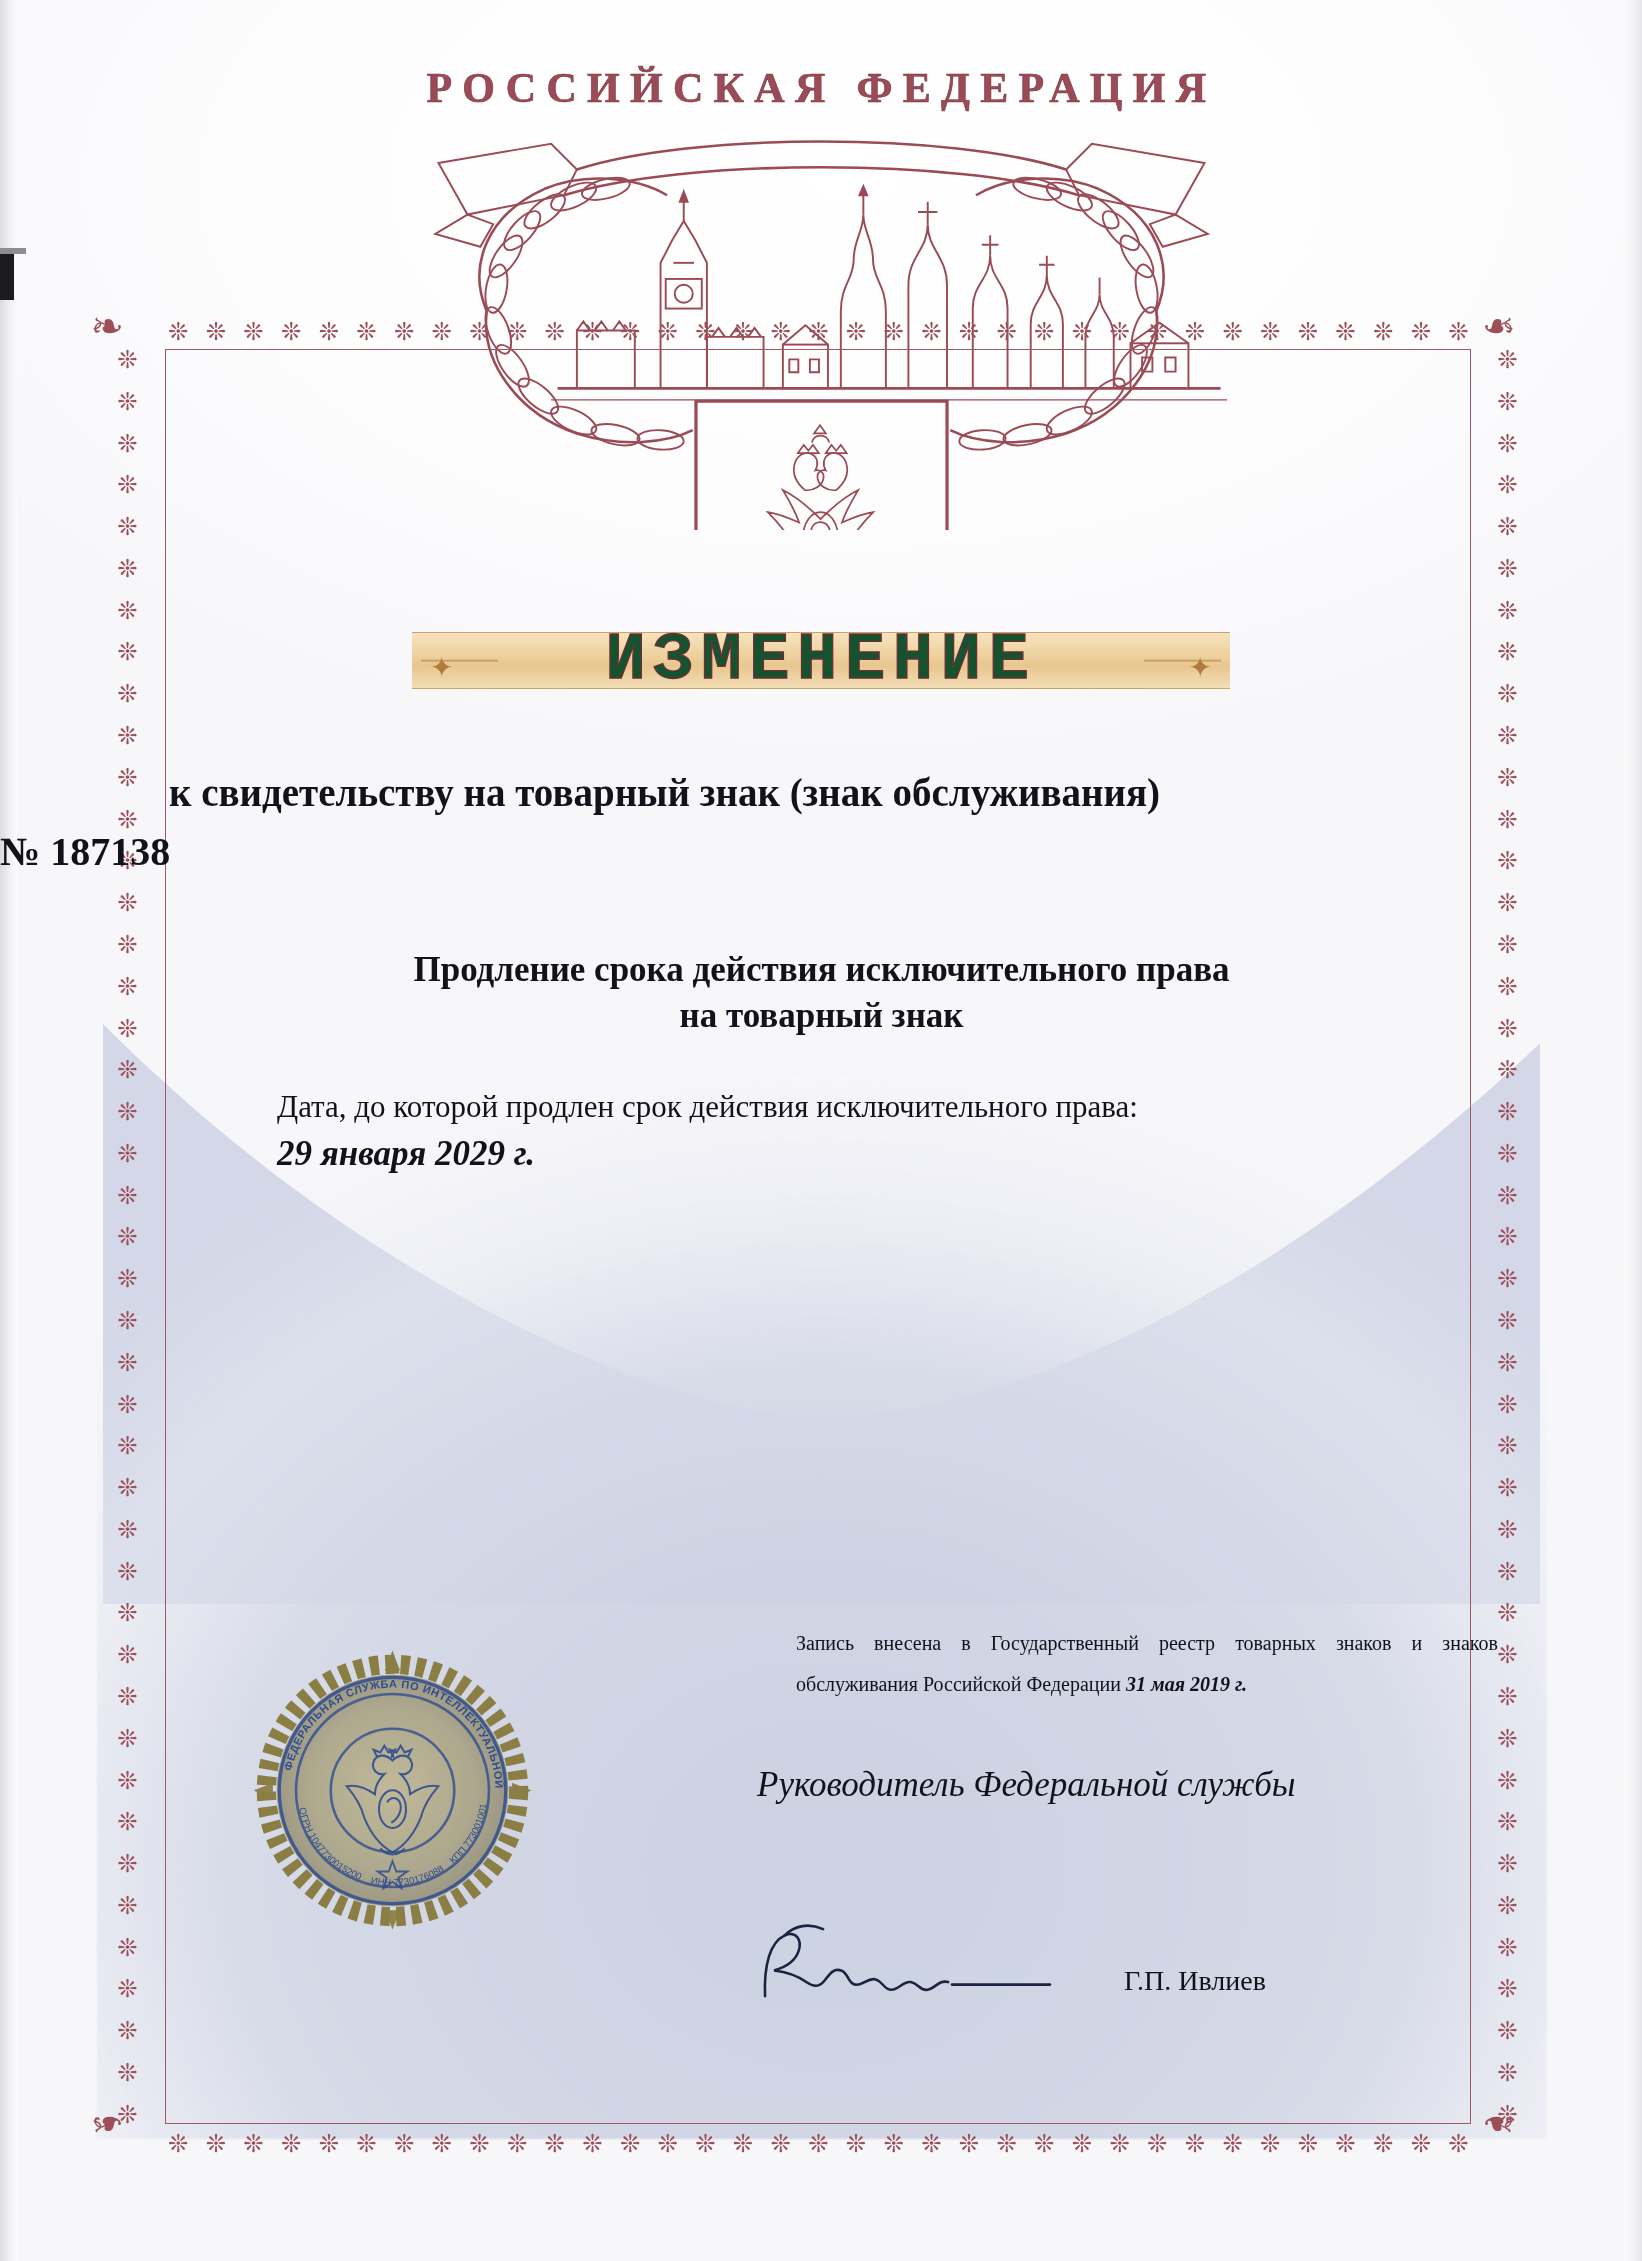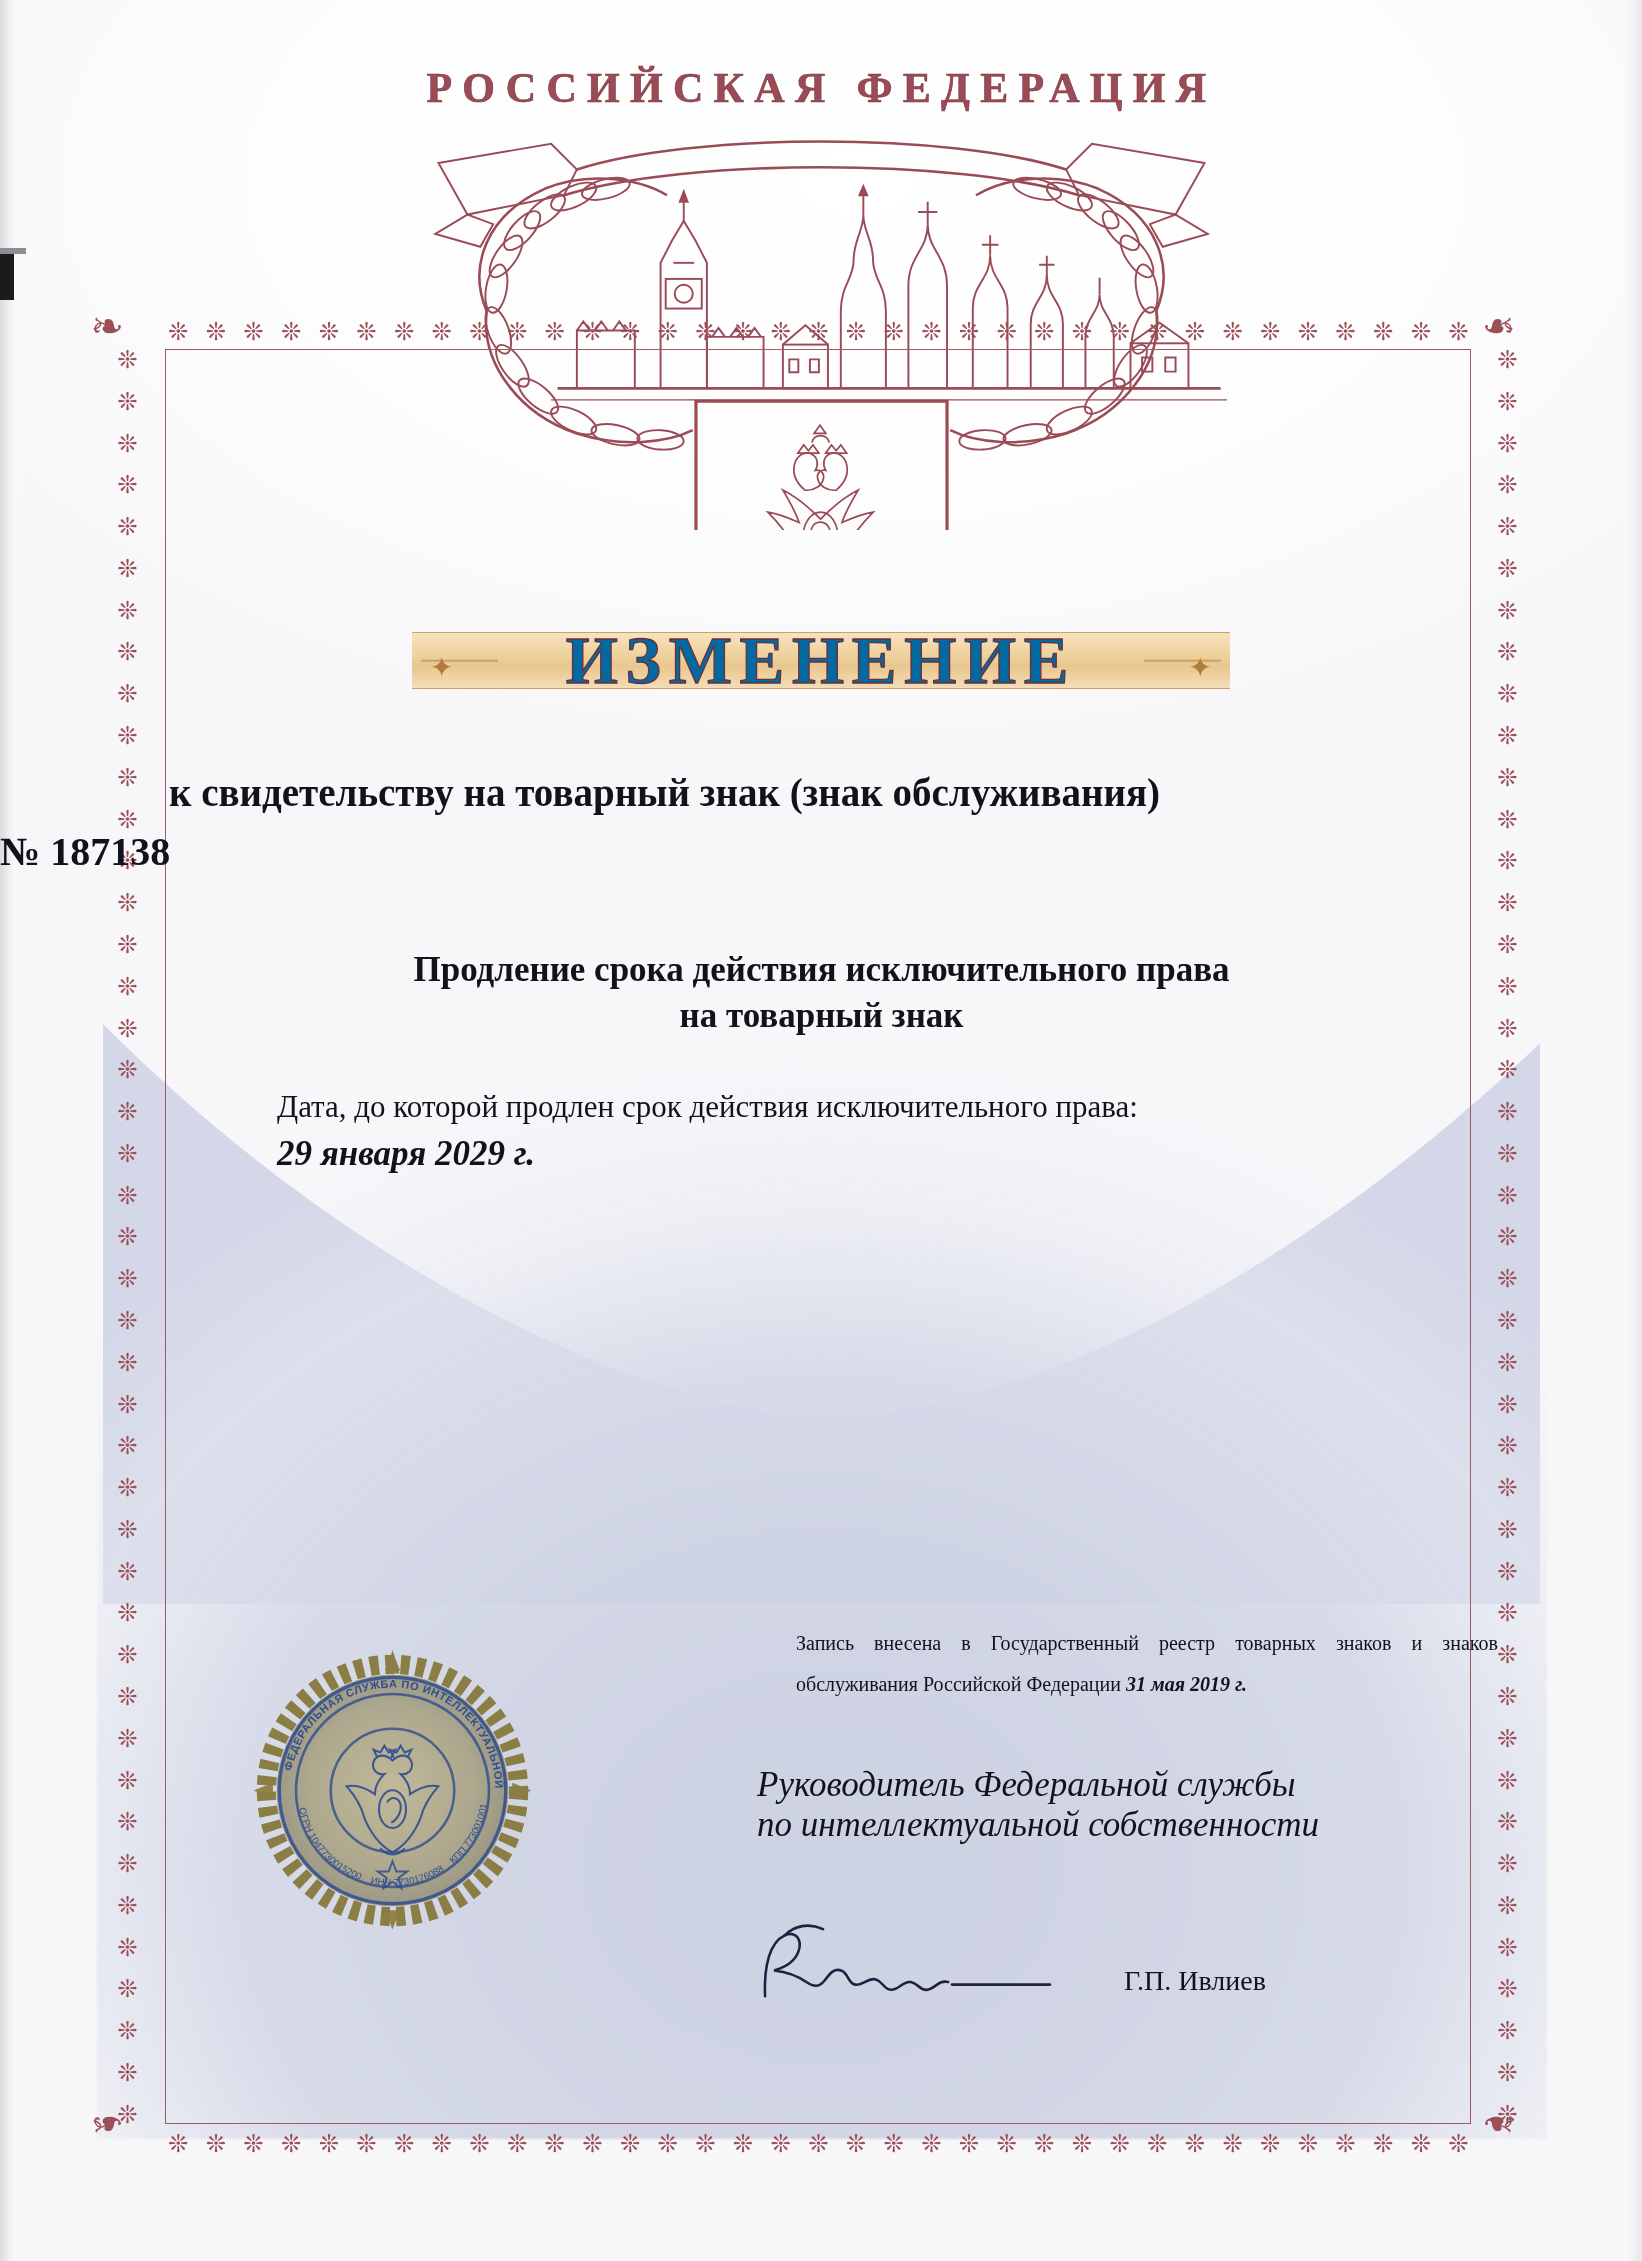--- a/index.html
+++ b/index.html
@@ -152,25 +152,25 @@
     top: 50%;
     width: 77px;
     height: 2.6px;
     background: #c79c60;
     transform: translateY(-50%);
   }
   .izm-band:before { left: 9px; }
   .izm-band:after { right: 9px; }
   .izm-text {
     position: relative;
-    font-family: Liberation Serif, serif;
+    font-family: Liberation Mono, monospace;
     font-weight: 700;
     font-size: 67px;
     letter-spacing: 7.7px;
-    color: #0369a1;
+    color: #14532d;
     -webkit-text-stroke: 1.3px #6f2d38;
   }
   .izm-diamond {
     position: absolute;
     top: 33px;
     font-size: 28px;
     color: #b07b3c;
     font-family: "DejaVu Sans", sans-serif;
   }
 
@@ -567,21 +567,20 @@
 
   <div class="txt date-label">Дата, до которой продлен срок действия исключительного права:</div>
   <div class="txt date-value">29 января 2029 г.</div>
 
   <div class="txt registry-block">
     <span>Запись внесена в Государственный реестр товарных знаков и знаков обслуживания Российской Федерации </span><span class="registry-date">31 мая 2019 г.</span>
   </div>
 
   <div class="txt official-title">
     <div>Руководитель Федеральной службы</div>
-    <div>по интеллектуальной собственности</div>
   </div>
 
   <svg class="signature" viewBox="0 0 560 150" xmlns="http://www.w3.org/2000/svg">
     <g fill="none" stroke="#1b2340" stroke-width="4" stroke-linecap="round">
       <path d="M28,118 C26,70 36,34 58,24 C76,16 86,30 80,48 C74,66 56,74 42,78 C60,80 78,86 92,96 C104,104 112,104 120,94 C128,84 134,74 146,78 C158,82 156,98 168,100 C180,102 188,88 200,92 C212,96 212,108 224,108 C236,108 242,94 254,96 C266,98 268,110 280,108 C292,106 298,92 312,96"></path>
       <path d="M58,24 C74,8 96,4 118,14"></path>
       <path d="M318,100 L470,100"></path>
     </g>
   </svg>
 

